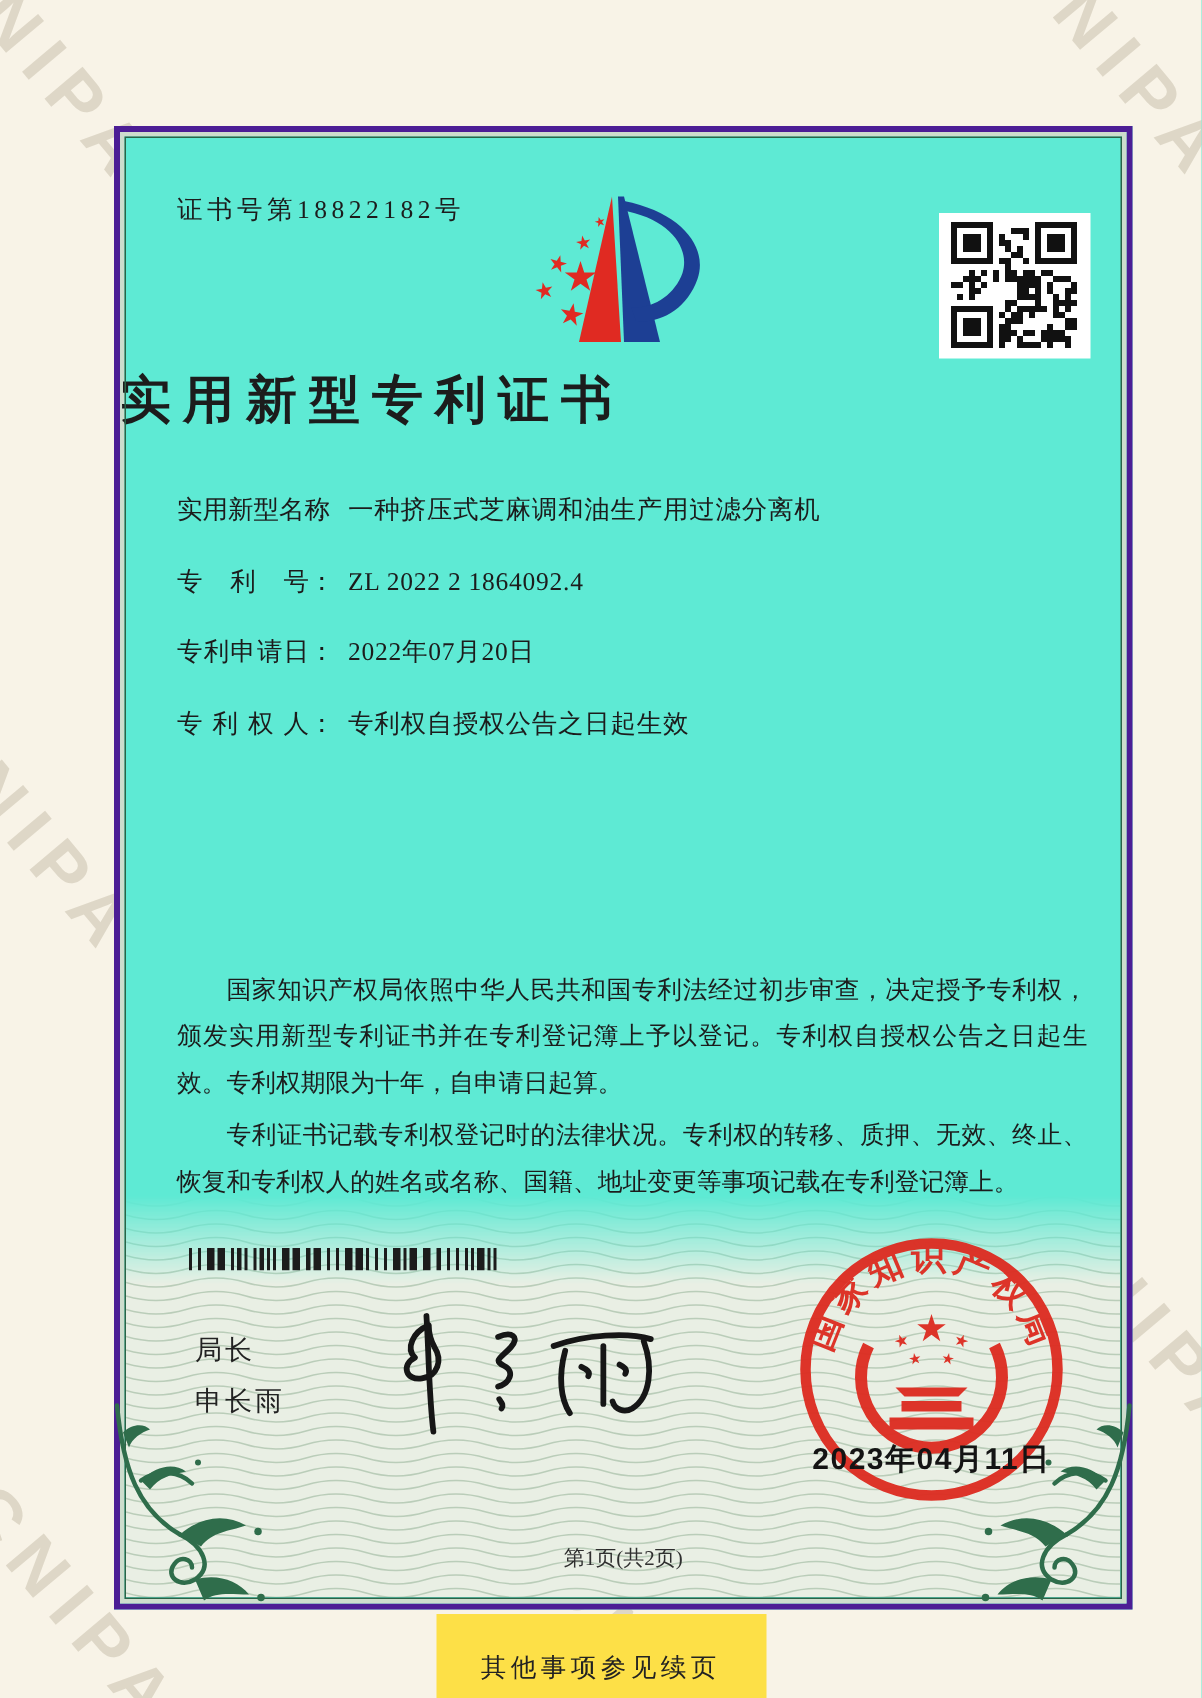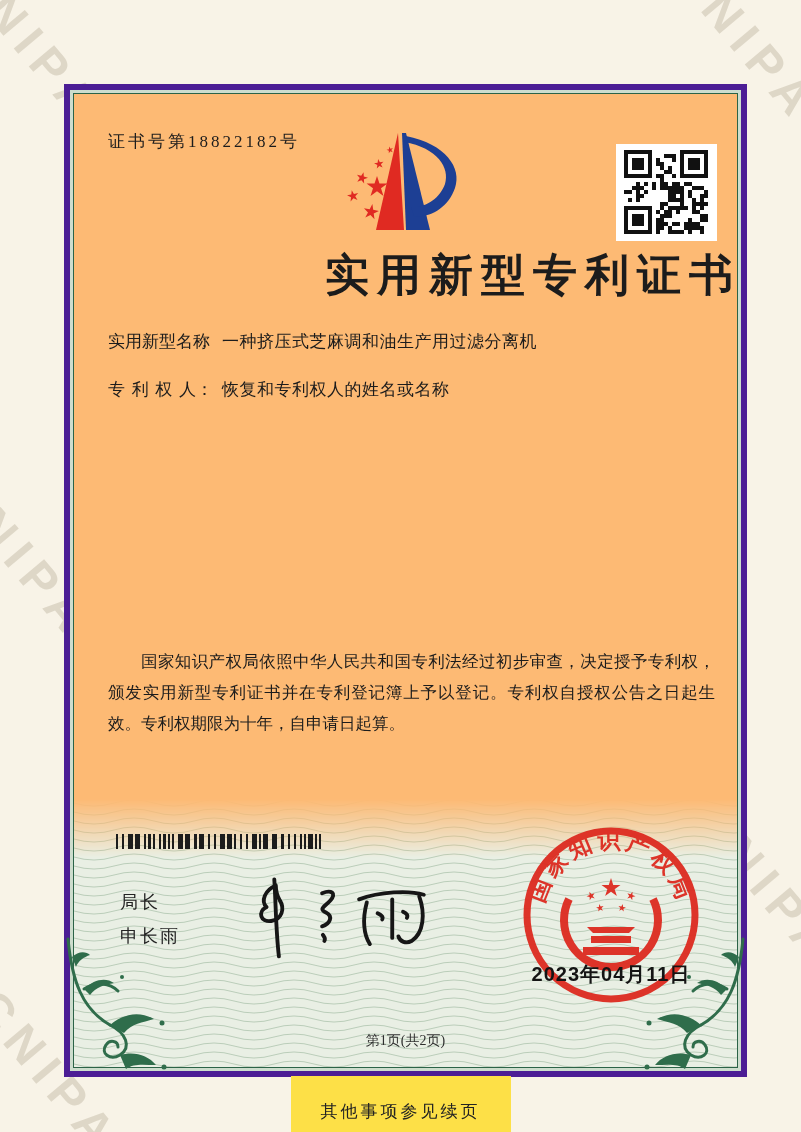--- a/index.html
+++ b/index.html
@@ -14,22 +14,22 @@
   
   .wm{
     position:absolute;transform:translate(-50%,-50%) rotate(50deg);
     font-family:"Liberation Sans","DejaVu Sans",sans-serif;
     font-weight:700;font-size:48px;letter-spacing:10px;
     color:rgba(186,177,156,.42);white-space:nowrap;z-index:1;user-select:none;
   }
 
   
   .frame{
-    position:absolute;left:64px;top:84px;width:671px;height:981px;
-    border:6px solid #4c1d95;z-index:2;background:#fdba74;
+    position:absolute;left:76px;top:84px;width:671px;height:981px;
+    border:4px solid #4c1d95;z-index:2;background:#5eead4;
   }
   .frame::before{content:'';position:absolute;inset:0;border:3px solid #cdddcd;pointer-events:none;}
   .frame::after{content:'';position:absolute;inset:3px;border:1px solid #2b6347;pointer-events:none;}
 
   
   .guilloche{
     position:absolute;left:4px;right:4px;bottom:4px;height:268px;
     background:#e9efe4;
     -webkit-mask-image:linear-gradient(to bottom,transparent 0,#000 22%);
     mask-image:linear-gradient(to bottom,transparent 0,#000 22%);
@@ -41,22 +41,22 @@
   .flourish.left{left:-8px;}
   .flourish.right{right:-8px;transform:scaleX(-1);}
 
   
   .cert-no{position:absolute;left:38px;top:40px;font-size:17px;letter-spacing:3px;}
   .logo{position:absolute;left:272px;top:40px;width:122px;height:106px;}
   .qr-box{position:absolute;left:546px;top:54px;width:101px;height:97px;background:#ffffff;}
   .qr-box svg{position:absolute;left:8px;top:6px;}
 
   .title{
-    position:absolute;left:0;right:0;top:156px;text-align:right;
-    font-size:44px;font-weight:700;letter-spacing:8px;margin:0;
+    position:absolute;left:0;right:0;top:156px;text-align:left;
+    font-size:34px;font-weight:700;letter-spacing:8px;margin:0;
   }
 
   
   .fields{position:absolute;left:38px;top:240px;right:28px;font-size:17px;}
   .frow{height:47.6px;position:relative;white-space:nowrap;}
   .flabel{
     display:inline-block;width:88px;
     text-align:justify;text-align-last:justify;vertical-align:top;
   }
   .fcolon{display:inline-block;margin-right:9px;}
@@ -331,26 +331,33 @@
         </svg>
     </div>
 
     <h1 class="title">实用新型专利证书</h1>
 
     <div class="fields">
       <div class="frow">
         <span class="flabel">实用新型名称</span><span class="fcolon">：</span><span class="fvalue">一种挤压式芝麻调和油生产用过滤分离机</span>
       </div>
       <div class="frow">
-        <span class="flabel">专利权人</span><span class="fcolon">：</span><span class="fvalue">恢复和专利权人的姓名或名称</span>
+        <span class="flabel">专利号</span><span class="fcolon">：</span><span class="fvalue">ZL 2022 2 1864092.4</span>
+      </div>
+      <div class="frow">
+        <span class="flabel">专利申请日</span><span class="fcolon">：</span><span class="fvalue">2022年07月20日</span>
+      </div>
+      <div class="frow">
+        <span class="flabel">专利权人</span><span class="fcolon">：</span><span class="fvalue">专利权自授权公告之日起生效</span>
       </div>
     </div>
 
     <div class="paras">
       <p>国家知识产权局依照中华人民共和国专利法经过初步审查，决定授予专利权，颁发实用新型专利证书并在专利登记簿上予以登记。专利权自授权公告之日起生效。专利权期限为十年，自申请日起算。</p>
+      <p>专利证书记载专利权登记时的法律状况。专利权的转移、质押、无效、终止、恢复和专利权人的姓名或名称、国籍、地址变更等事项记载在专利登记簿上。</p>
     </div>
 
     <div class="barcode">
       <svg id="bars" width="208" height="15" viewBox="0 0 208 15">
           <rect x="0" y="0" width="2" height="15" fill="#1c1c1c"></rect>
           <rect x="6" y="0" width="2" height="15" fill="#1c1c1c"></rect>
           <rect x="12" y="0" width="5" height="15" fill="#1c1c1c"></rect>
           <rect x="19" y="0" width="5" height="15" fill="#1c1c1c"></rect>
           <rect x="28" y="0" width="2" height="15" fill="#1c1c1c"></rect>
           <rect x="32" y="0" width="3" height="15" fill="#1c1c1c"></rect>

